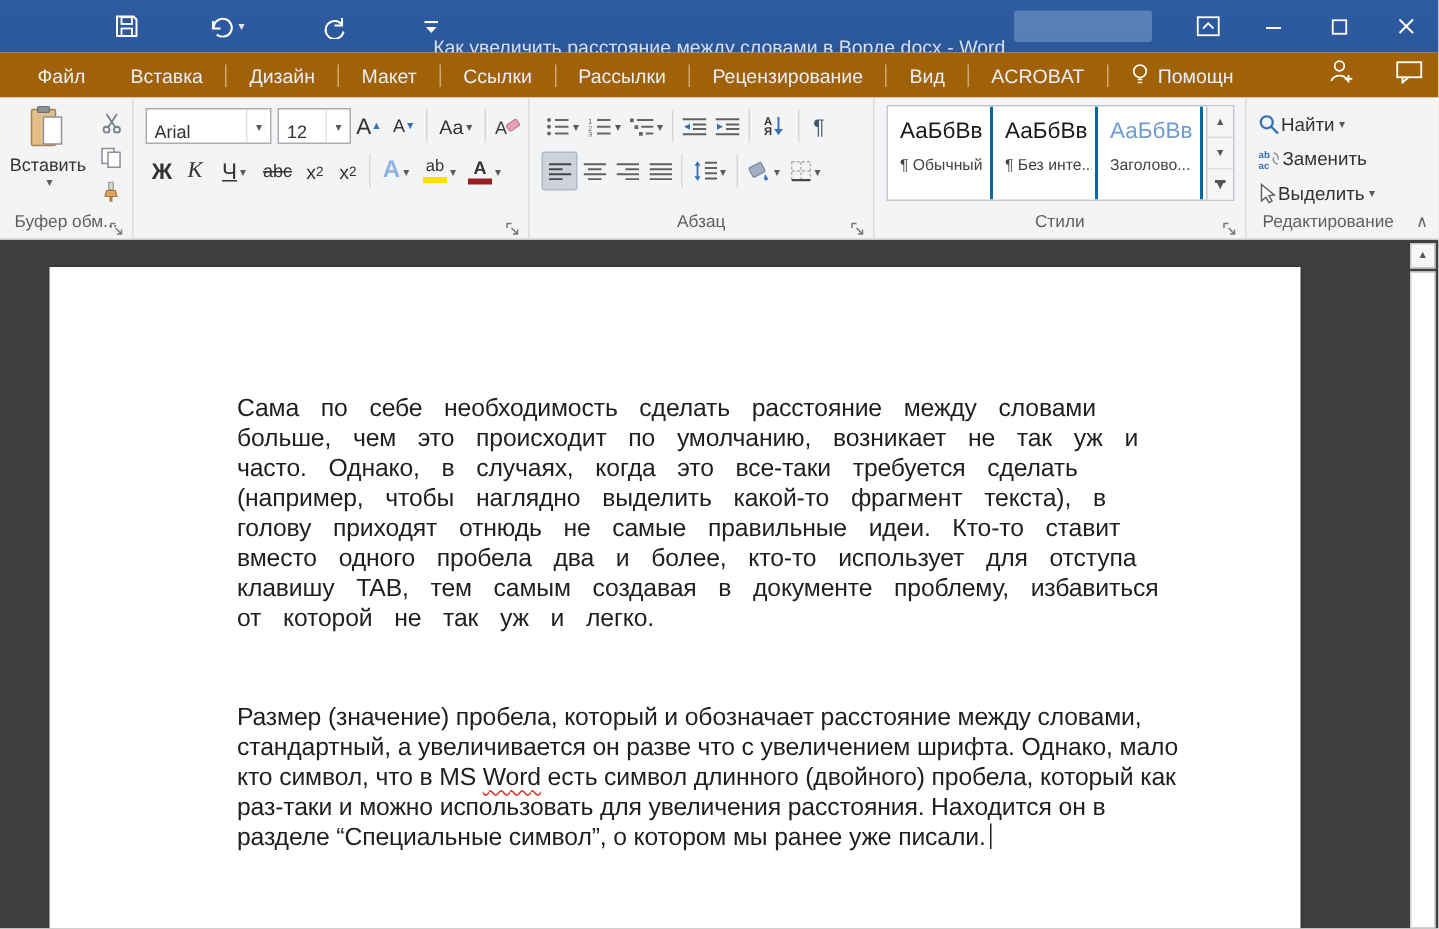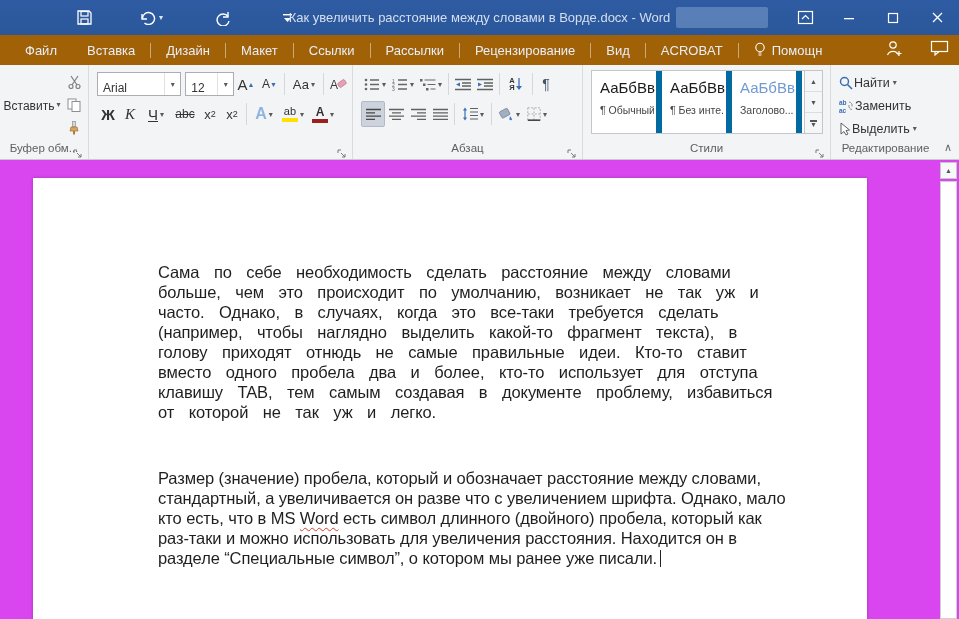--- a/index.html
+++ b/index.html
@@ -5,22 +5,22 @@
   html,body{margin:0;padding:0;width:959px;height:619px;overflow:hidden;
     font-family:"Liberation Sans",sans-serif;background:#e7e7e8;}
   
   .titlebar{position:relative;height:35px;background:linear-gradient(180deg,#2e5ba2,#2b579a);
     display:flex;align-items:center;color:#fff;}
   .qat{display:flex;align-items:center;gap:0;margin-left:70px;}
   .qat .qbtn{display:flex;align-items:center;justify-content:center;height:24px;padding:0 6px;cursor:default;}
   .qbtn svg{display:block}
   .qat-undo{margin-left:34px;} .qat-redo{margin-left:40px;} .qat-custom{margin-left:38px;}
   .mini-caret{font-size:8px;color:#dfe7f5;margin-left:2px;}
-  .title-text{position:absolute;left:0;right:0;top:0;height:35px;display:flex;align-items:center;
-    justify-content:center;font-size:13px;color:#d5dff0;pointer-events:none;}
+  .title-text{position:absolute;left:0;right:0;top:14px;height:35px;display:flex;align-items:center;
+    justify-content:center;font-size:13px;color:#d5dff0;pointer-events:none;text-decoration:underline;}
   .redacted{position:absolute;left:676px;top:7px;width:92px;height:21px;background:rgba(173,197,231,.35);border-radius:2px;}
   .wincontrols{position:absolute;right:0;top:0;height:35px;display:flex;align-items:center;}
   .winbtn{width:44px;height:35px;display:flex;align-items:center;justify-content:center;}
   
   .tabrow{position:relative;height:30px;background:#a16207;display:flex;align-items:flex-end;padding-left:10px;}
   .tab{height:30px;display:flex;align-items:center;padding:0 15px;font-size:13px;color:#e9eef9;cursor:default;white-space:nowrap;}
   .tab.active{background:#f3f4f6;color:#2b579a;}
   .tabsep{width:1px;height:15px;background:rgba(255,255,255,.45);align-self:center;}
   .tab .bulb{margin-right:6px;}
   .tabrow-icons{position:absolute;right:10px;top:0;height:30px;display:flex;align-items:center;gap:26px;}
@@ -38,41 +38,41 @@
   .rbtn.sel{background:#ccd3dd;border:1px solid #b2bac6;}
   .caret-s{font-size:8px;color:#5a5a5a;margin-left:2px;}
   .combo{display:flex;align-items:flex-end;height:22px;background:#fff;border:1px solid #abadb3;font-size:12px;color:#333;}
   .combo .cv{flex:1;padding:0 5px;white-space:nowrap;overflow:hidden;}
   .combo .cd{width:15px;height:100%;display:flex;align-items:center;justify-content:center;border-left:1px solid #e1e1e3;font-size:8px;color:#5a5a5a;}
   .ltr{font-size:15px;line-height:1;color:#333;}
   .fx-a{color:#8fb4e3;font-weight:bold;font-size:16px;}
   .bar-under{display:flex;flex-direction:column;align-items:center;line-height:1;}
   .bar-under .b{width:16px;height:4px;margin-top:1px;}
   
-  .paste-btn{width:56px;height:68px;display:flex;flex-direction:row;align-items:center;justify-content:center;margin-left:4px;border-radius:2px;}
+  .paste-btn{width:56px;height:68px;display:flex;flex-direction:column;align-items:center;justify-content:flex-start;margin-left:4px;border-radius:2px;}
   .paste-btn .plabel{font-size:12px;color:#333;margin-top:3px;}
   .clip-col{position:absolute;left:62px;top:6px;display:flex;flex-direction:column;gap:2px;}
   .clip-col .rbtn{width:24px;height:21px;}
   
   .styles-gallery{display:flex;margin-left:8px;width:232px;height:64px;background:#fff;border:1px solid #c3c6cb;box-sizing:border-box;}
   .style-items{display:flex;overflow:hidden;flex:1;}
-  .style-item{width:70px;box-sizing:border-box;padding:8px 2px 2px 8px;border-right:6px solid #0369a1;}
+  .style-item{width:70px;box-sizing:border-box;padding:8px 2px 2px 8px;border-right:2px solid #0369a1;}
   .style-item .preview{font-size:15px;color:#1a1a1a;white-space:nowrap;}
   .style-item.heading .preview{color:#6f9bd1;}
   .style-item .name{font-size:10.5px;color:#444;margin-top:8px;white-space:nowrap;overflow:hidden;}
   .style-scroll{width:17px;border-left:1px solid #c3c6cb;display:flex;flex-direction:column;background:#f5f6f7;}
   .style-scroll .sc{flex:1;display:flex;align-items:center;justify-content:center;font-size:7px;color:#555;border-bottom:1px solid #dcdde0;}
   .style-scroll .sc:last-child{border-bottom:none;flex-direction:column;line-height:2px;}
   .morebar{width:7px;height:1.5px;background:#555;margin-bottom:2px;}
   
   .ed-row{display:flex;align-items:center;gap:1px;font-size:12.5px;color:#333;height:21px;margin:2px 0 2px 8px;white-space:nowrap;}
   
   .collapse{position:absolute;right:7px;bottom:5px;font-size:11px;color:#666;}
   
-  .docarea{position:relative;height:459px;background:#d946ef;overflow:hidden;}
+  .docarea{position:relative;height:459px;background:#404040;overflow:hidden;}
   .page{position:absolute;left:33px;top:18px;width:834px;height:600px;background:#fff;
     box-shadow:0 0 3px rgba(0,0,0,.25);}
   .textblock{position:absolute;left:125px;top:84px;width:700px;color:#1f1f1f;}
   .doc-line{font-size:16.5px;line-height:20px;white-space:nowrap;letter-spacing:-0.1px;}
   .para1 .doc-line{word-spacing:10px;}
   .para2{margin-top:46px;}
   .misspelled{text-decoration:underline;text-decoration-style:wavy;text-decoration-color:#d83b2e;text-decoration-thickness:1px;text-underline-offset:3px;}
   .caret{display:inline-block;width:1px;height:17px;background:#222;margin-left:3px;vertical-align:-3px;}
   
   .vscroll{position:absolute;right:0;top:0;width:22px;height:100%;}
@@ -497,21 +497,21 @@
           <div class="doc-line"><span>часто. Однако, в случаях, когда это все-таки требуется сделать</span></div>
           <div class="doc-line"><span>(например, чтобы наглядно выделить какой-то фрагмент текста), в</span></div>
           <div class="doc-line"><span>голову приходят отнюдь не самые правильные идеи. Кто-то ставит</span></div>
           <div class="doc-line"><span>вместо одного пробела два и более, кто-то использует для отступа</span></div>
           <div class="doc-line"><span>клавишу TAB, тем самым создавая в документе проблему, избавиться</span></div>
           <div class="doc-line"><span>от которой не так уж и легко.</span></div>
         </div>
       <div class="para2" id="para2">
           <div class="doc-line"><span>Размер (значение) пробела, который и обозначает расстояние между словами,</span></div>
           <div class="doc-line"><span>стандартный, а увеличивается он разве что с увеличением шрифта. Однако, мало</span></div>
-          <div class="doc-line"><span>кто есть, что в MS </span><span class="misspelled">Word</span><span> есть символ длинного (двойного) пробела, который как</span></div>
+          <div class="doc-line"><span>кто символ, что в MS </span><span class="misspelled">Word</span><span> есть символ длинного (двойного) пробела, который как</span></div>
           <div class="doc-line"><span>раз-таки и можно использовать для увеличения расстояния. Находится он в</span></div>
           <div class="doc-line"><span>разделе “Специальные символ”, о котором мы ранее уже писали.</span><span class="caret"></span></div>
         </div>
     </div>
   </div>
   <div class="vscroll">
     <div class="vs-up">▲</div>
     <div class="vs-thumb"></div>
   </div>
 </div>

